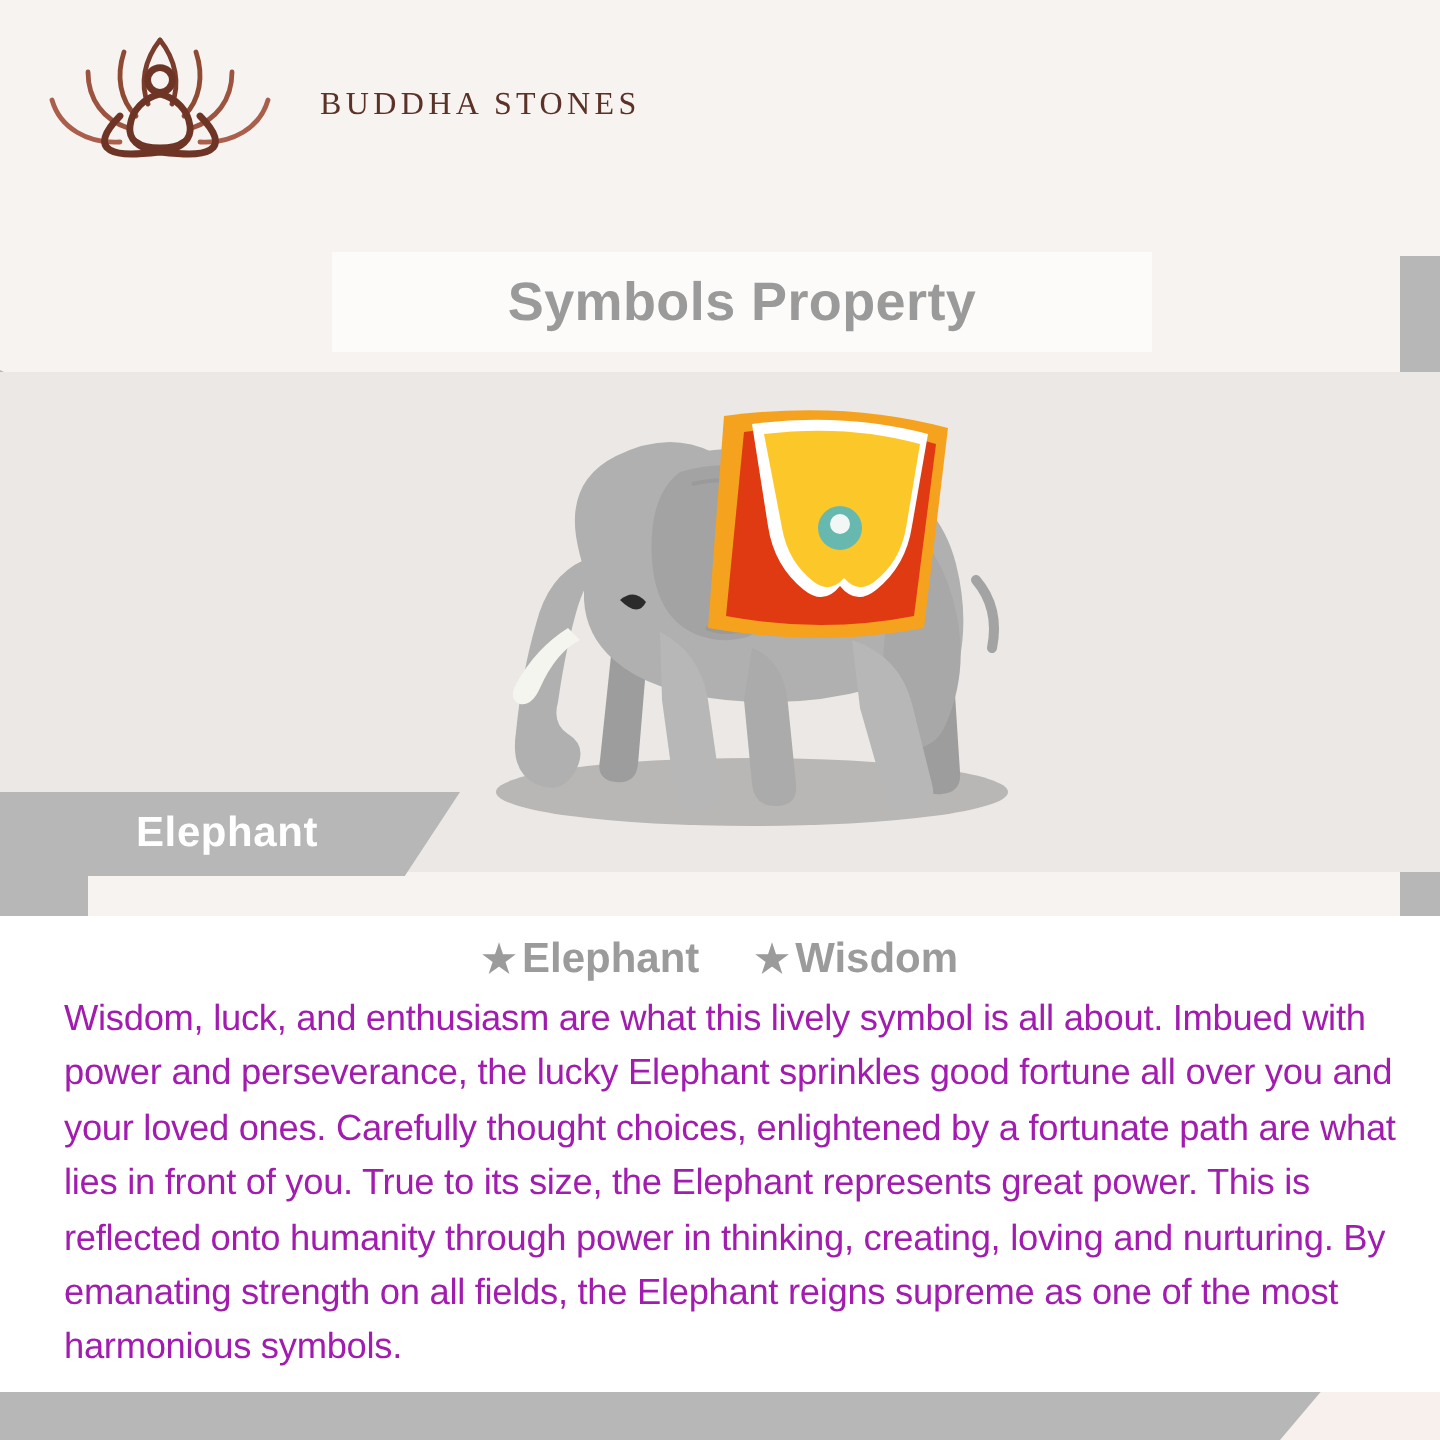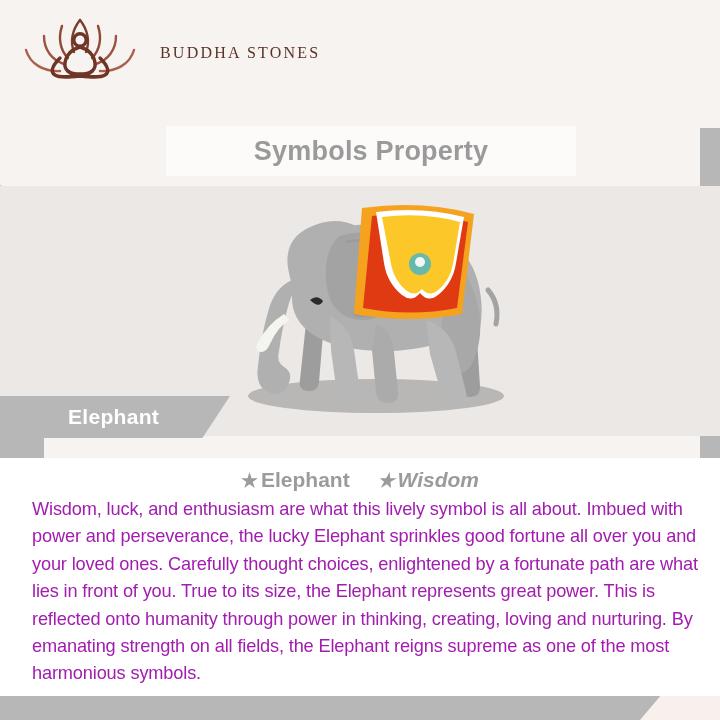--- a/index.html
+++ b/index.html
@@ -92,21 +92,21 @@
   .text-panel{
     position:absolute;left:0;top:458px;width:720px;height:238px;
     background:#ffffff;
   }
   .traits{
     margin:0;padding:10px 0 2px 0;text-align:center;
     color:#9b9b9b;font-size:21px;font-weight:bold;
   }
   .traits .star{font-size:19px;margin-right:3px;}
   .traits .trait{margin-right:22px;}
-  .traits .trait:last-child{margin-right:0;font-style:italic;}
+  .traits .trait:last-child{margin-right:0;}
   .desc{
     margin:0;padding:2px 16px 0 32px;
     color:#a21caf;font-size:18.2px;line-height:27.4px;
     font-family:"Liberation Sans", sans-serif;
     letter-spacing:-0.15px;
   }
 </style>
 </head>
 <body>
 

